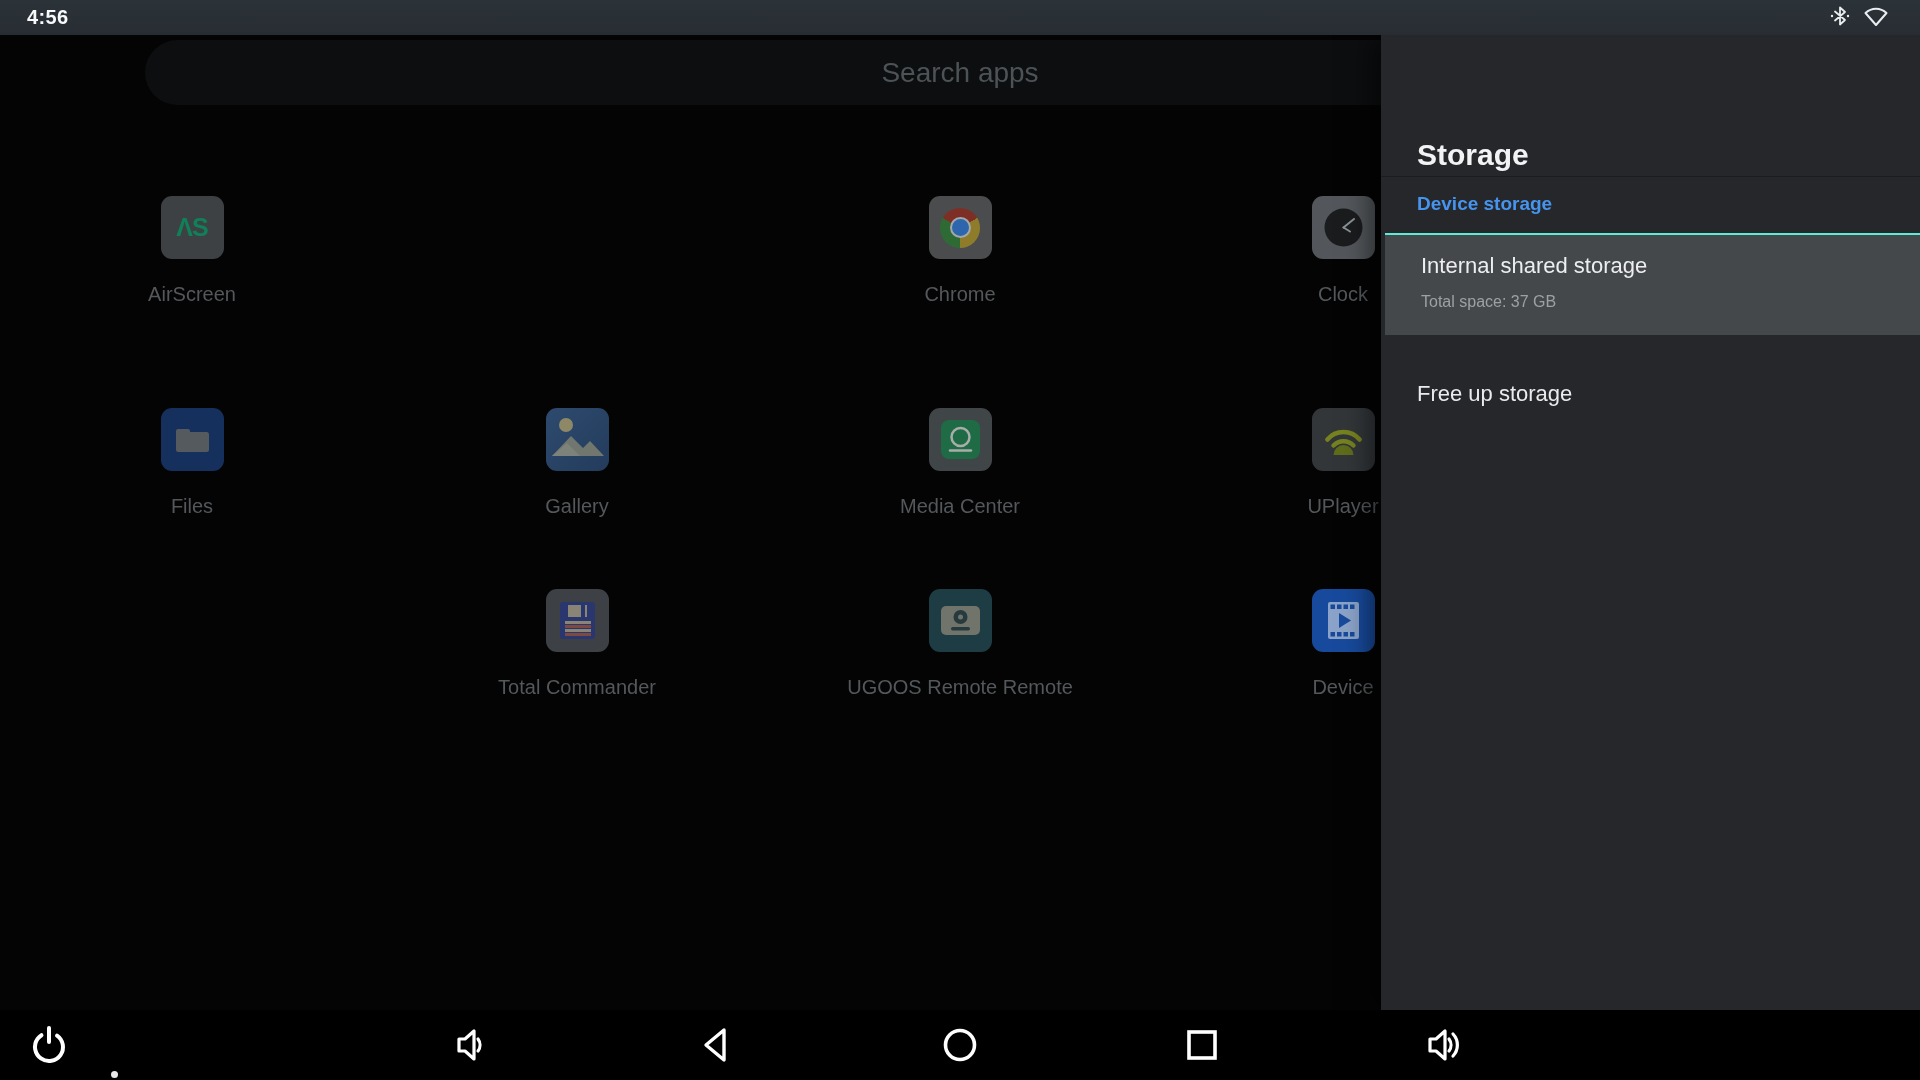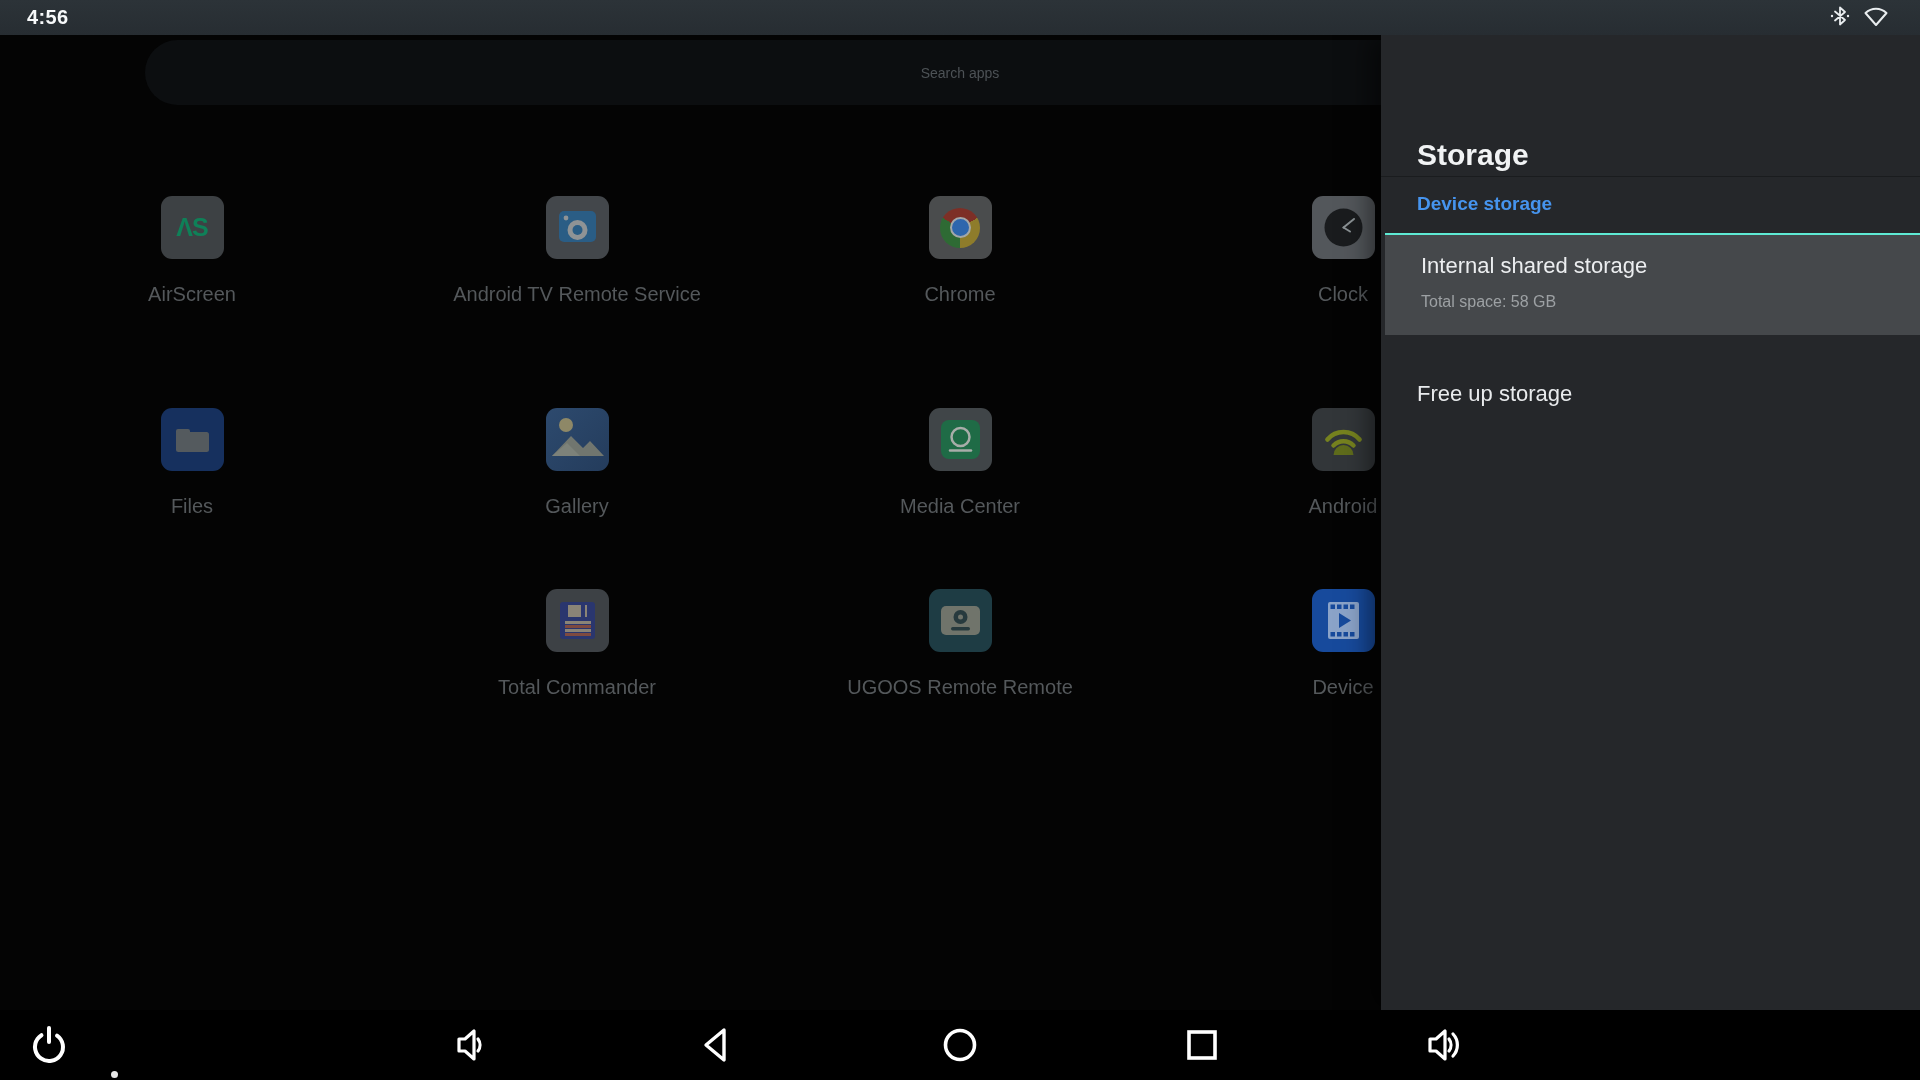--- a/index.html
+++ b/index.html
@@ -10,21 +10,21 @@
   #statusbar{position:absolute;left:0;top:0;width:1920px;height:35px;z-index:30;
              background:linear-gradient(#2c3338,#272d32);
              display:flex;align-items:center;}
   #statusbar .time{color:#f7f9fa;font-size:20px;font-weight:bold;letter-spacing:.4px;margin-left:27px;}
   #statusbar .sb-icons{position:absolute;right:30px;top:0;height:35px;display:flex;align-items:center;gap:10px;}
 
   
   #launcher{position:absolute;left:0;top:35px;width:1920px;height:975px;background:#040404;z-index:1;}
   #searchpill{position:absolute;left:145px;top:5px;width:1630px;height:65px;border-radius:33px;
               background:#0c0e10;display:flex;align-items:center;justify-content:center;}
-  #searchpill .ph{color:#4d5256;font-size:14px;}
+  #searchpill .ph{color:#4d5256;font-size:28px;}
 
   .cell{position:absolute;width:300px;text-align:center;}
   .tile{width:63px;height:63px;border-radius:11px;margin:0 auto;position:relative;overflow:hidden;}
   .applabel{margin-top:24px;font-size:20px;color:#54585b;white-space:nowrap;}
 
   
   .t-airscreen{background:#3d4144;display:flex;align-items:center;justify-content:center;}
   .t-airscreen .mono{color:#0f8058;font-size:25px;font-weight:bold;letter-spacing:-1px;}
   .t-atvremote{background:#43474b;}
   .t-chrome{background:#4a4c4d;display:flex;align-items:center;justify-content:center;}
@@ -90,31 +90,20 @@
       <span class="ph">Search apps</span>
     </div>
 
     <div class="cell" style="left:42px;top:161px;text-align:center;">
       <div class="tile t-airscreen">
         <span class="mono">ΛS</span>
       </div>
       <div class="applabel">AirScreen</div>
     </div>
 
-    <div class="cell" style="left:427px;top:161px;">
-      <div class="tile t-atvremote">
-        <svg width="63" height="63" viewBox="0 0 63 63">
-          <rect x="13" y="15" width="37" height="31" rx="5" fill="#2a5d85"></rect>
-          <circle cx="31.5" cy="34" r="10" fill="#8f9395"></circle>
-          <circle cx="31.5" cy="34" r="5" fill="#2a5d85"></circle>
-          <circle cx="20" cy="22" r="2.4" fill="#8f9395"></circle>
-        </svg>
-      </div>
-      <div class="applabel">Android TV Remote Service</div>
-    </div>
 
     <div class="cell" style="left:810px;top:161px;">
       <div class="tile t-chrome">
         <div class="chrome-logo">
             <div class="chrome-hub"></div>
           </div>
       </div>
       <div class="applabel">Chrome</div>
     </div>
 
@@ -166,21 +155,21 @@
     <div class="cell" style="left:1193px;top:373px;">
       <div class="tile t-miracast">
         <svg width="63" height="63" viewBox="0 0 63 63">
           <g fill="none" stroke="#76821f" stroke-width="4.5" stroke-linecap="round">
             <path d="M15.4 31.5 A21 21 0 0 1 47.6 31.5"></path>
             <path d="M21.5 37.5 A14 14 0 0 1 41.5 37.5"></path>
           </g>
           <path d="M21.5 47 A10 10 0 0 1 41.5 47 Z" fill="#5f6c1c"></path>
         </svg>
       </div>
-      <div class="applabel">Android</div>
+      <div class="applabel">UPlayer</div>
     </div>
 
 
     <div class="cell" style="left:427px;top:554px;">
       <div class="tile t-totalcmd">
         <svg width="63" height="63" viewBox="0 0 63 63">
           <rect x="14" y="13" width="35" height="37" rx="3" fill="#2a366e"></rect>
           <rect x="22" y="16" width="19" height="12" fill="#8a8477"></rect>
           <rect x="35" y="16" width="4" height="12" fill="#2a366e"></rect>
           <rect x="19" y="32" width="26" height="3" fill="#8a8477"></rect>
@@ -225,21 +214,21 @@
     </div>
   </div>
 
   <div id="panel">
     <div class="title">Storage</div>
     <div class="appbar-divider"></div>
     <div class="section">Device storage</div>
 
     <div class="row-hl">
       <div class="rt">Internal shared storage</div>
-      <div class="rs">Total space: 58 GB</div>
+      <div class="rs">Total space: 37 GB</div>
     </div>
 
     <div class="row-plain">
       <div class="rt">Free up storage</div>
     </div>
   </div>
 
   <div id="navbar">
     <div class="navbtn" style="left:9px;">
       <svg width="44" height="46" viewBox="0 0 44 46" fill="none" stroke="#fff" stroke-width="4" stroke-linecap="round">

